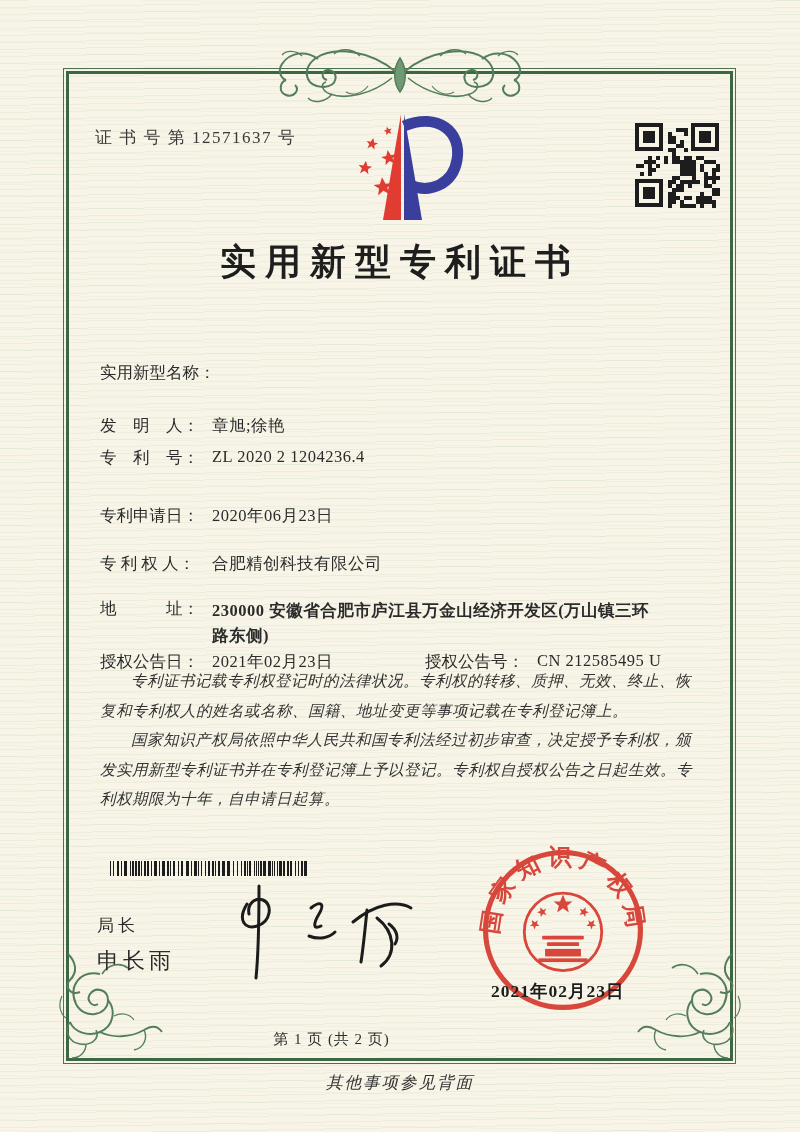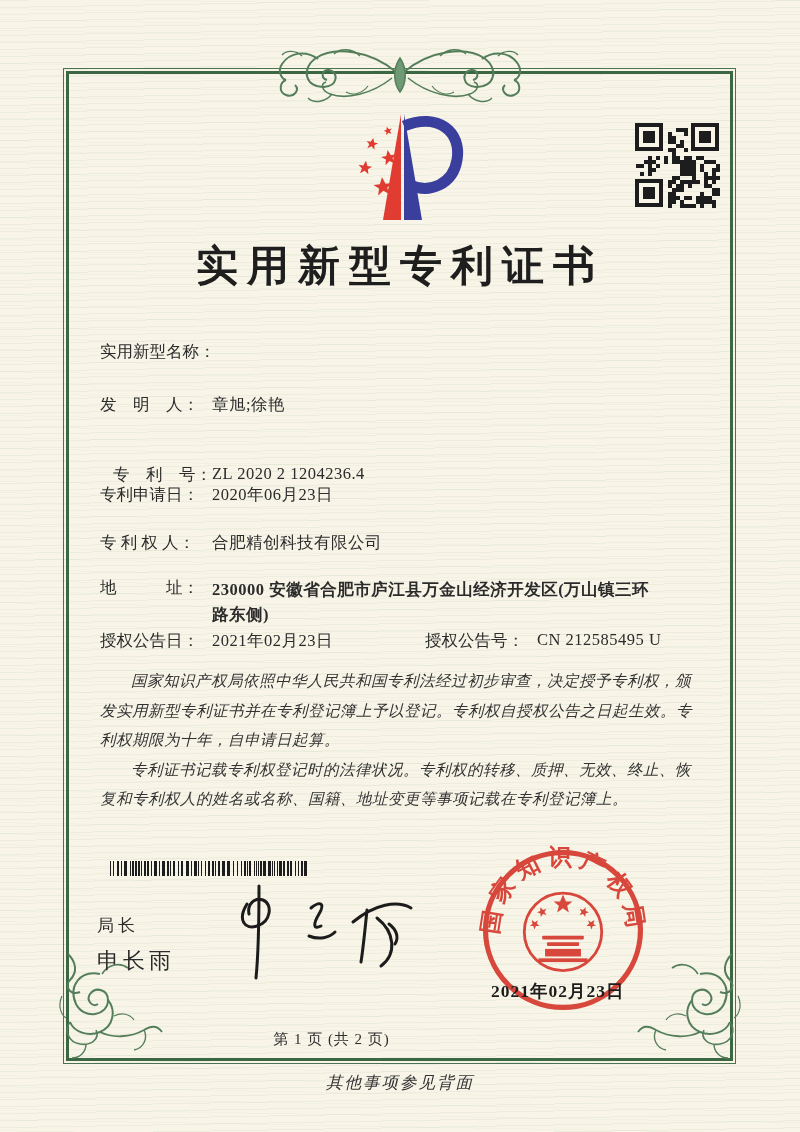--- a/index.html
+++ b/index.html
@@ -24,24 +24,24 @@
   }
   .ornament{position:absolute;pointer-events:none;}
   .cert-no{
     position:absolute;left:95px;top:126px;
     font-size:17px;color:#3a3a3a;letter-spacing:1.5px;
   }
   .logo{position:absolute;left:338px;top:110px;}
   .qr{position:absolute;left:635px;top:123px;}
   .doc-title{
     position:absolute;left:0;top:238px;width:800px;text-align:center;
-    font-size:42px;font-weight:bold;letter-spacing:9px;color:#1e1e1e;
+    font-size:36px;font-weight:bold;letter-spacing:9px;color:#1e1e1e;
   }
   .fields{position:absolute;left:100px;top:0;width:606px;font-size:16.5px;color:#2b2b2b;}
-  .frow{position:absolute;display:flex;align-items:flex-start;}
+  .frow{position:absolute;display:flex;align-items:flex-start;margin-top:21px;}
   .flabel{width:112px;flex:0 0 112px;white-space:nowrap;}
   .fvalue{letter-spacing:.5px;}
   .fvalue.wrap{max-width:452px;line-height:25px;font-weight:bold;}
   .pair2{position:absolute;left:325px;top:0;display:flex;}
   .paras{
     position:absolute;left:100px;top:666px;width:606px;
     font-style:italic;font-size:15.5px;line-height:29.5px;color:#333;
     letter-spacing:.5px;
   }
   .paras p{margin:0;text-indent:2em;}
@@ -120,20 +120,21 @@
       <path d="M14,70 C8,78 12,90 24,92 C36,94 44,86 40,78" stroke-width="1.6"></path>
       <path d="M44,80 C56,86 74,86 88,78 C96,73 102,74 106,80" stroke-width="1.8"></path>
       <path d="M88,78 C92,86 88,96 78,98" stroke-width="1.4"></path>
       <path d="M30,92 C30,100 24,106 16,106" stroke-width="1.4"></path>
       <path d="M46,22 C52,12 64,10 72,16" stroke-width="1.6"></path>
       <path d="M58,64 C66,60 74,62 78,68" stroke-width="1.2"></path>
       <path d="M6,44 C2,52 4,62 10,66" stroke-width="1.2"></path>
     </g>
   </svg>
 
+  <div class="cert-no">证 书 号 第 12571637 号</div>
 
   <svg class="logo" width="132" height="118" viewBox="0 0 132 118">
     <defs>
       <path id="st" d="M0,-10 L2.94,-3.09 L9.51,-3.09 L4.19,1.18 L5.88,8.09 L0,3.82 L-5.88,8.09 L-4.19,1.18 L-9.51,-3.09 L-2.94,-3.09 Z"></path>
     </defs>
     <path d="M66,16 C100,2 124,22 119,50 C115,74 92,84 72,75" fill="none" stroke="#3a3f9e" stroke-width="11"></path>
     <polygon points="63,4 63,110 45,110" fill="#e03c31"></polygon>
     <polygon points="66,4 66,110 84,110" fill="#3a3f9e"></polygon>
     <g fill="#e03c31">
       <use href="#st" transform="translate(50,21) scale(0.45) rotate(-15)"></use>
@@ -280,21 +281,21 @@
   <div class="doc-title">实用新型专利证书</div>
 
   <div class="fields">
     <div class="frow" style="top:341px;">
       <span class="flabel">实用新型名称：</span>
     </div>
     <div class="frow" style="top:394px;">
       <span class="flabel">发　明　人：</span>
       <span class="fvalue">章旭;徐艳</span>
     </div>
-    <div class="frow" style="top:464px;text-align:right;">
+    <div class="frow" style="top:426px;">
       <span class="flabel">专　利　号：</span>
       <span class="fvalue">ZL 2020 2 1204236.4</span>
     </div>
     <div class="frow" style="top:484px;">
       <span class="flabel">专利申请日：</span>
       <span class="fvalue">2020年06月23日</span>
     </div>
     <div class="frow" style="top:532px;">
       <span class="flabel">专 利 权 人：</span>
       <span class="fvalue">合肥精创科技有限公司</span>
@@ -307,22 +308,22 @@
       <span class="flabel">授权公告日：</span>
       <span class="fvalue">2021年02月23日</span>
       <span class="pair2">
         <span class="flabel">授权公告号：</span>
         <span class="fvalue">CN 212585495 U</span>
       </span>
     </div>
   </div>
 
   <div class="paras">
+    <p>专利证书记载专利权登记时的法律状况。专利权的转移、质押、无效、终止、恢复和专利权人的姓名或名称、国籍、地址变更等事项记载在专利登记簿上。</p>
     <p>国家知识产权局依照中华人民共和国专利法经过初步审查，决定授予专利权，颁发实用新型专利证书并在专利登记簿上予以登记。专利权自授权公告之日起生效。专利权期限为十年，自申请日起算。</p>
-    <p>专利证书记载专利权登记时的法律状况。专利权的转移、质押、无效、终止、恢复和专利权人的姓名或名称、国籍、地址变更等事项记载在专利登记簿上。</p>
   </div>
 
   <svg class="barcode" id="barcode-svg" width="198" height="15" viewBox="0 0 198 15">
       <rect x="0" y="0" width="1" height="15" fill="#1d1d1d"></rect>
       <rect x="3" y="0" width="1" height="15" fill="#1d1d1d"></rect>
       <rect x="7" y="0" width="2" height="15" fill="#1d1d1d"></rect>
       <rect x="11" y="0" width="1" height="15" fill="#1d1d1d"></rect>
       <rect x="14" y="0" width="3" height="15" fill="#1d1d1d"></rect>
       <rect x="20" y="0" width="1" height="15" fill="#1d1d1d"></rect>
       <rect x="22" y="0" width="2" height="15" fill="#1d1d1d"></rect>

